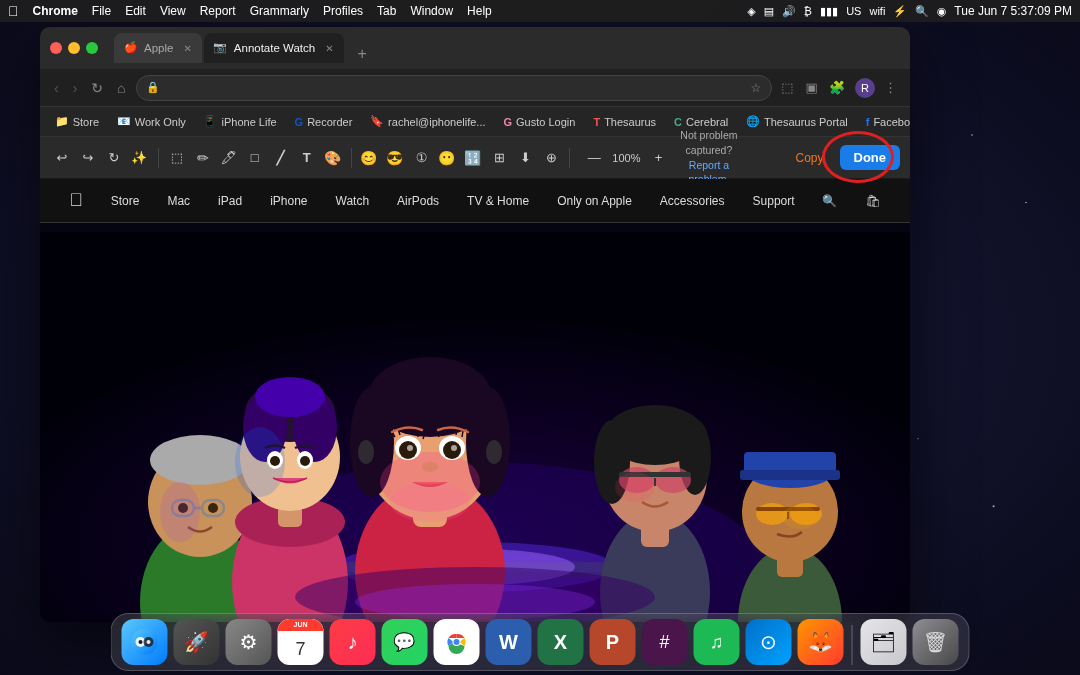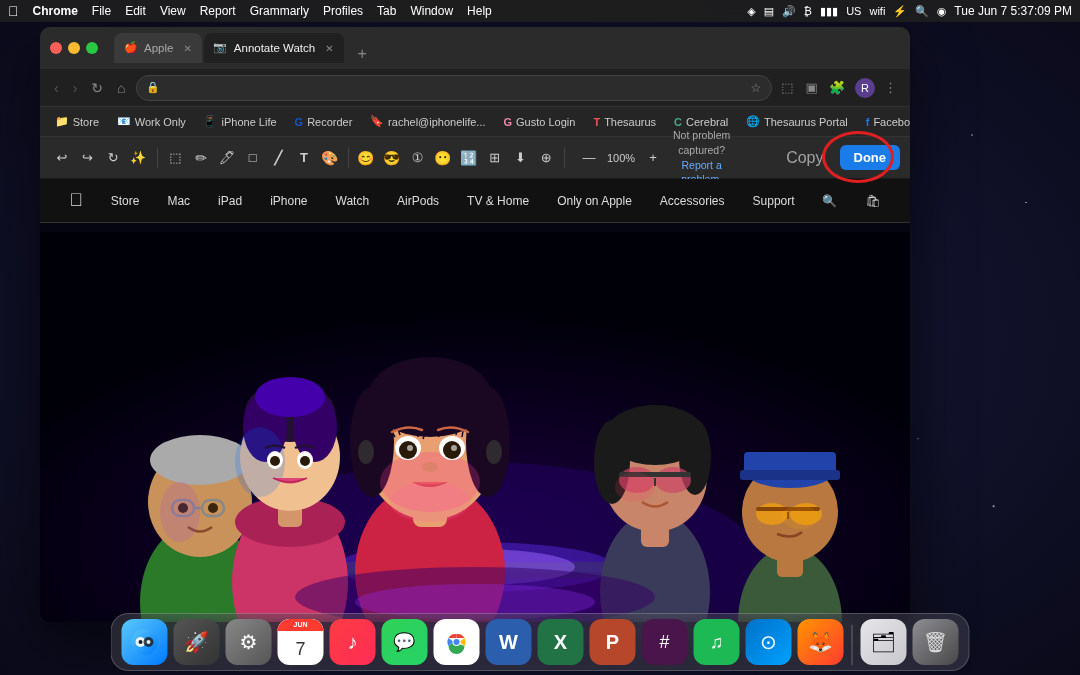--- a/index.html
+++ b/index.html
@@ -314,22 +314,22 @@
       line-height: 1.4;
     }
     .not-captured-text a {
       color: #6af;
       text-decoration: none;
       font-size: 10.5px;
     }
     .copy-btn {
       background: transparent;
       border: none;
-      color: #a3a3a3;
-      font-size: 16px;
+      color: #f97316;
+      font-size: 12px;
       cursor: pointer;
       padding: 4px 8px;
       margin-left: 36px;
     }
     .done-btn {
       background: #1a7ce8;
       color: white;
       border: none;
       border-radius: 6px;
       font-size: 13px;

